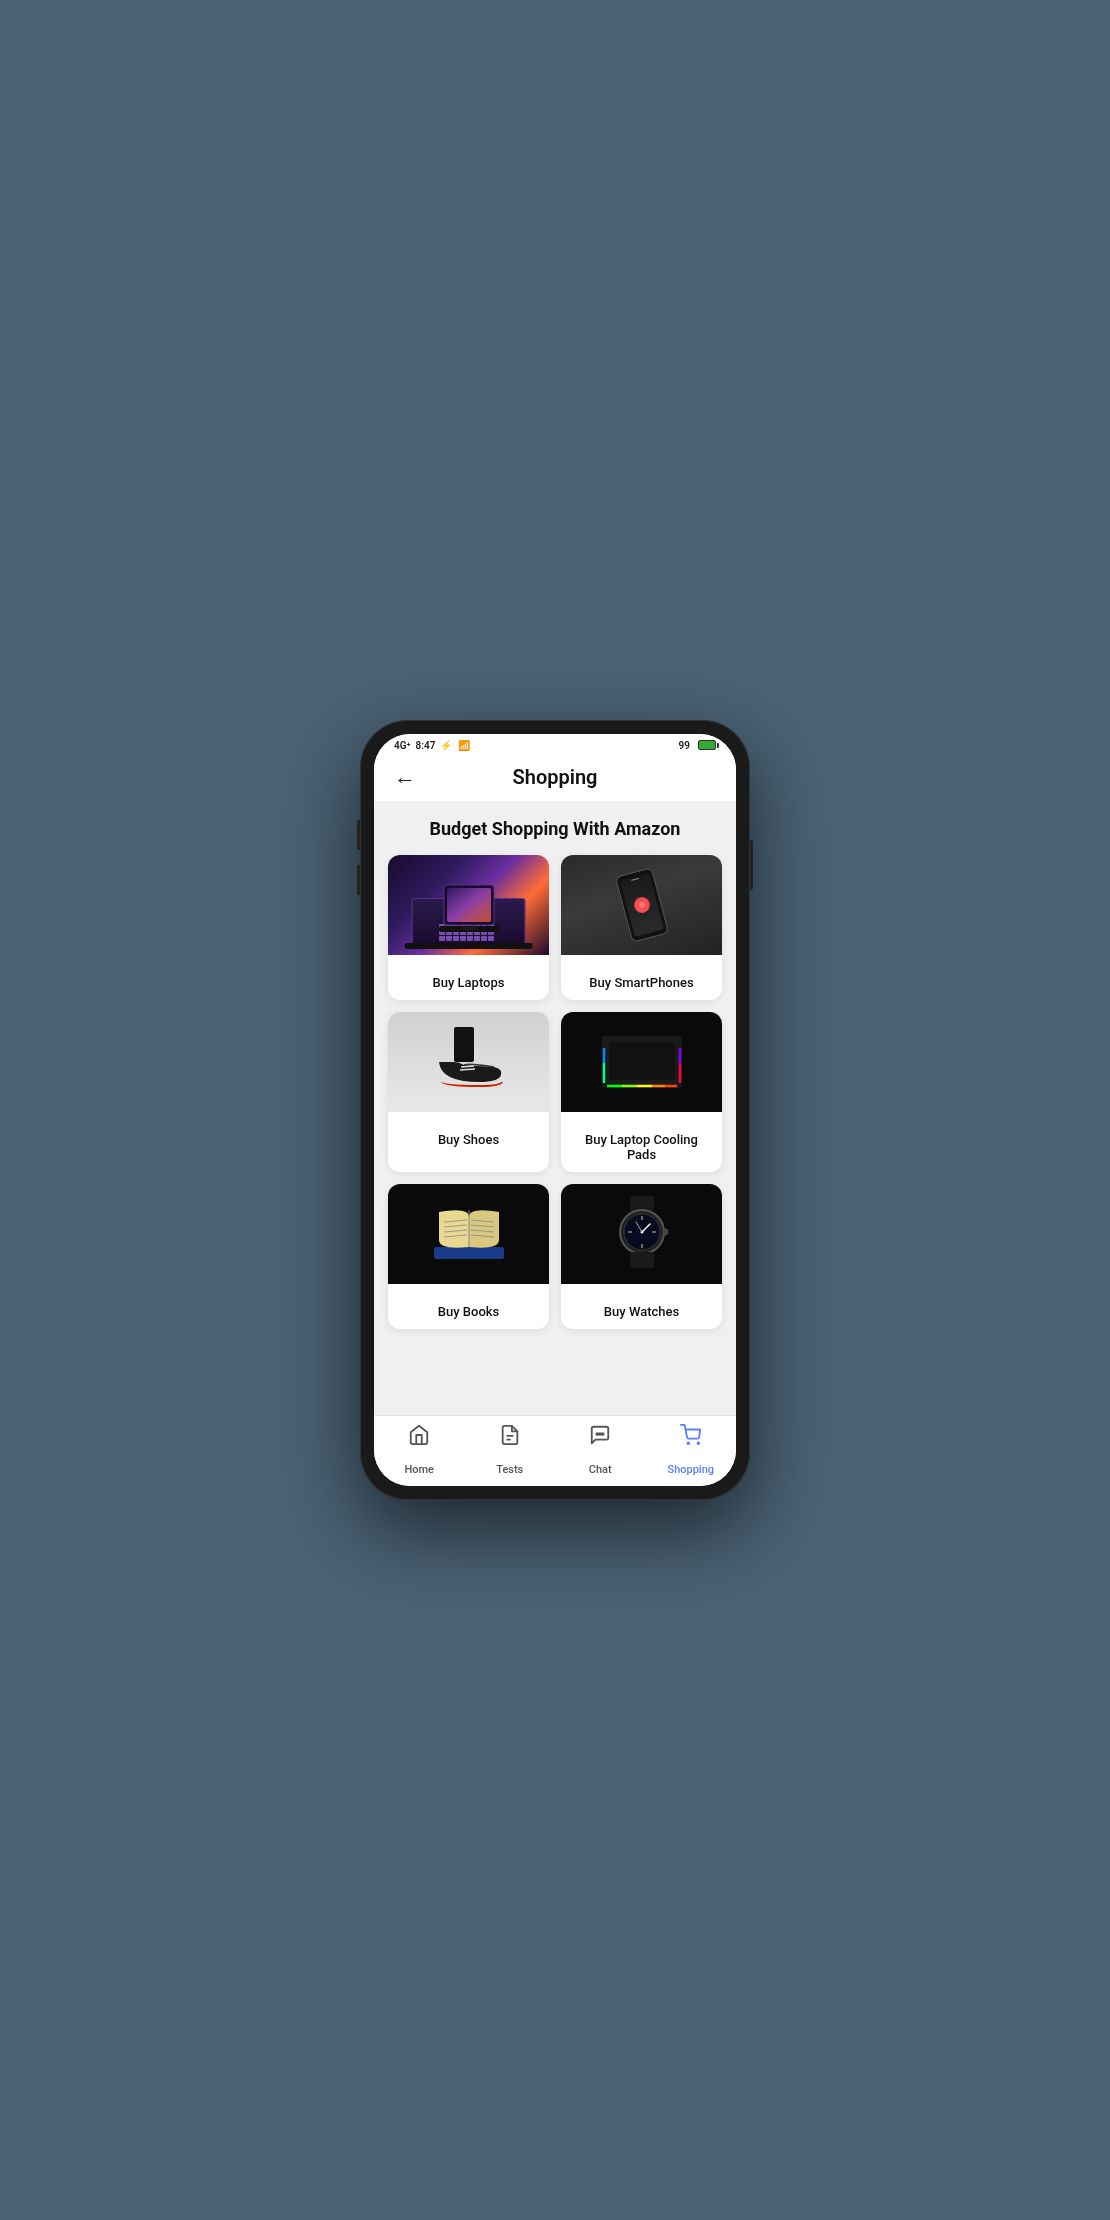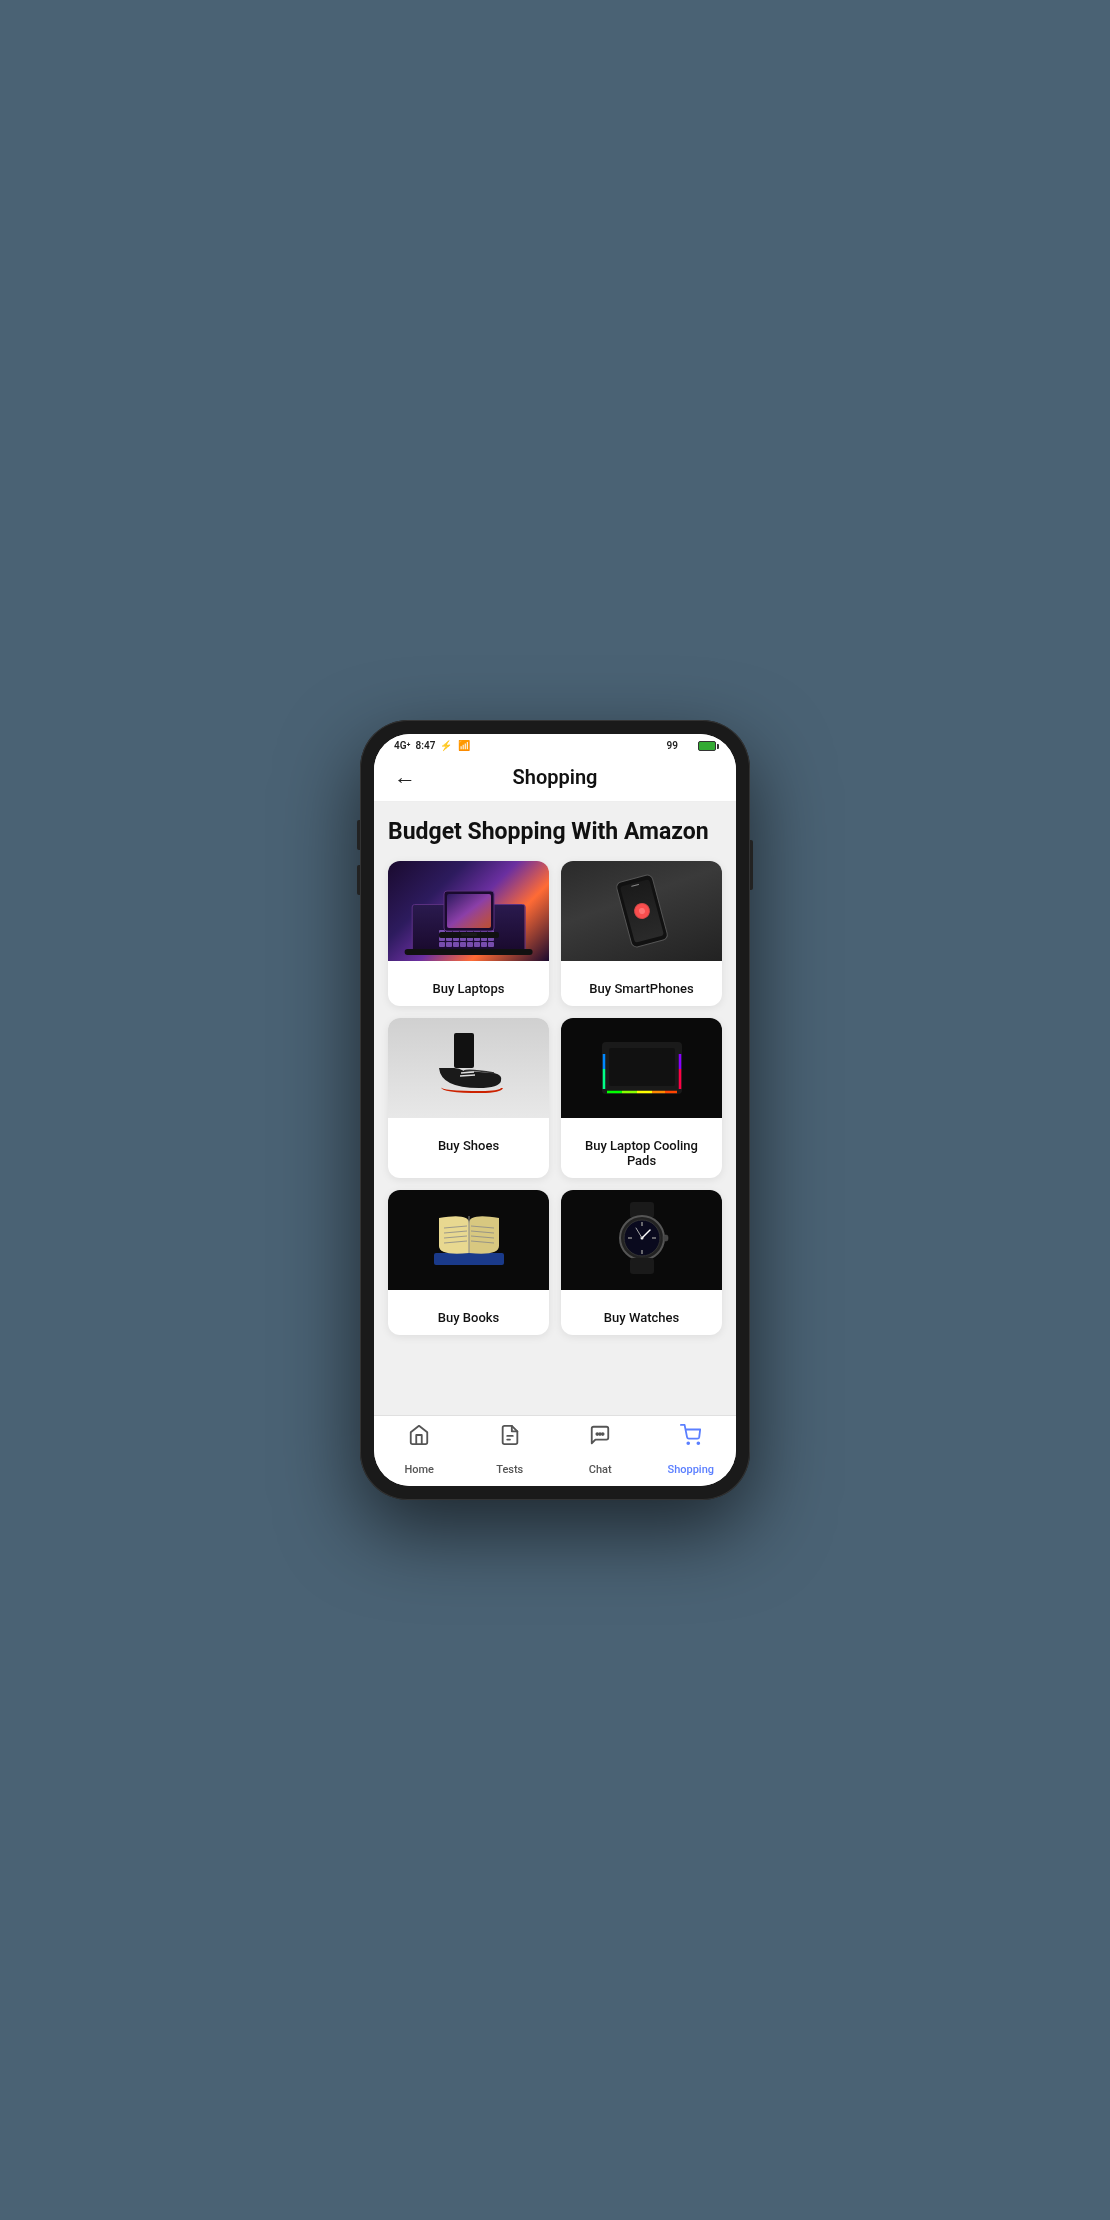--- a/index.html
+++ b/index.html
@@ -49,22 +49,22 @@
       color: #222;
       display: flex;
       align-items: center;
       gap: 5px;
     }
     .status-right {
       font-size: 10px;
       font-weight: 600;
       color: #222;
       display: flex;
-      align-items: center;
-      gap: 20px;
+      align-items: flex-start;
+      gap: 8px;
     }
     .battery-icon {
       display: inline-block;
       width: 18px;
       height: 10px;
       border: 1.5px solid #333;
       border-radius: 2px;
       position: relative;
       background: #3a3;
     }
@@ -106,23 +106,24 @@
     
     .content {
       flex: 1;
       overflow-y: auto;
       background: #f0f0f0;
       padding: 16px 14px 10px;
     }
     .content::-webkit-scrollbar { display: none; }
 
     .section-title {
-      font-size: 23px;
+      font-size: 18px;
       font-weight: 700;
       color: #111;
+      text-align: center;
       margin-bottom: 16px;
     }
 
     .grid {
       display: grid;
       grid-template-columns: 1fr 1fr;
       gap: 12px;
     }
 
     .card {

